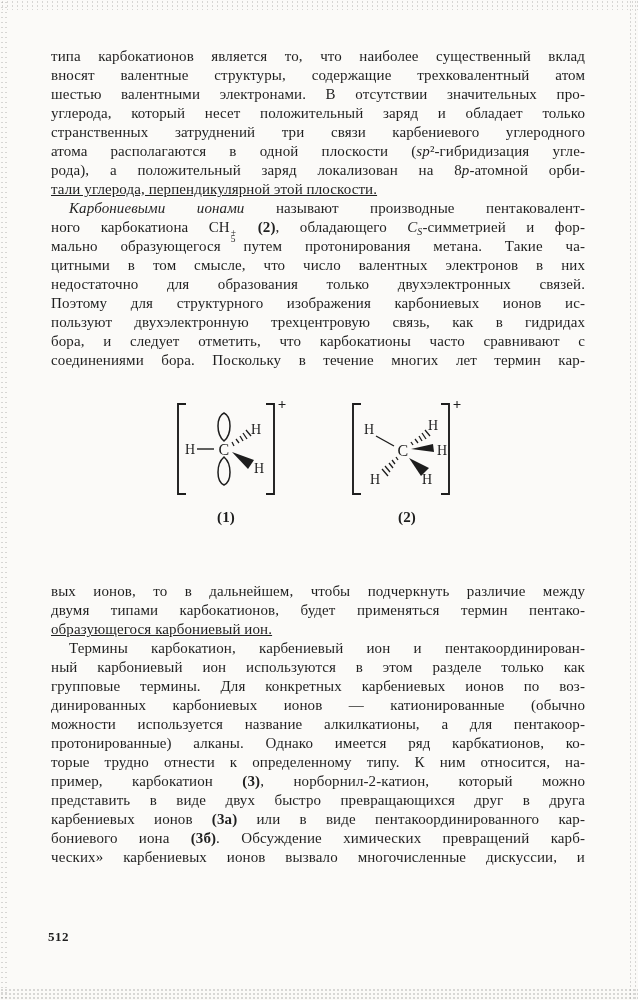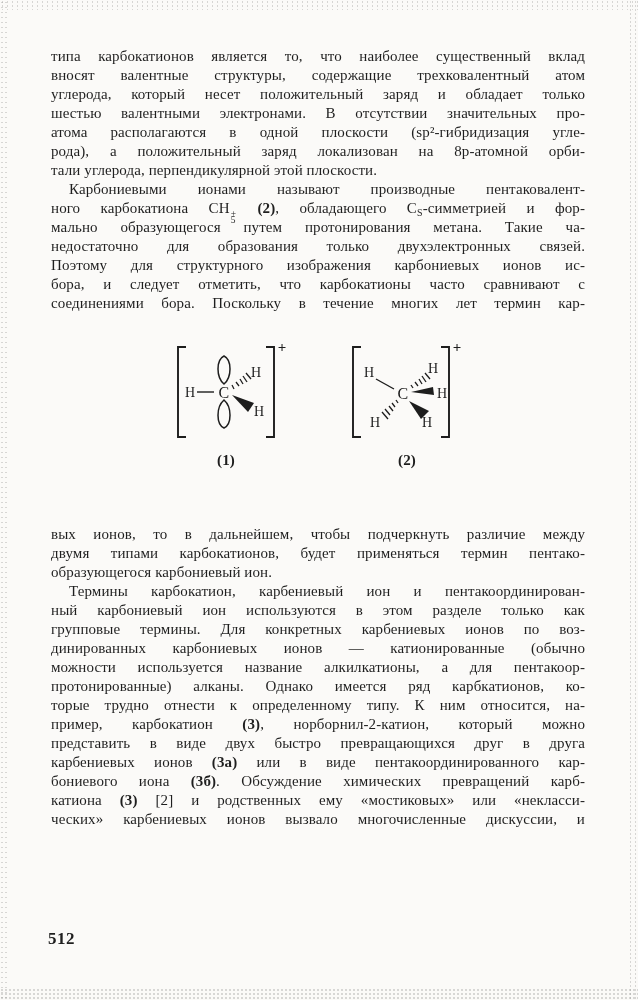--- a/index.html
+++ b/index.html
@@ -13,23 +13,23 @@
   .textblock{
     position:absolute;left:51px;top:47px;width:534px;
     font-size:15px;letter-spacing:0.1px;
   }
   .para{margin:0;}
   .line{
     height:19px;line-height:19px;
     text-align:justify;text-align-last:justify;
     white-space:nowrap;
   }
-  .line.lastline{text-align-last:left;}
+  .line.lastline{text-align-last:left;text-decoration:underline;}
   .line.ind{padding-left:18px;}
-  .it{}
+  .it{font-style:italic;}
   .bd{font-weight:bold;}
   .sb{font-size:10px;vertical-align:-3px;}
   .stack{
     display:inline-flex;flex-direction:column;align-items:flex-start;
     font-size:9.5px;line-height:6px;vertical-align:-4px;
     padding:0 1px;
   }
   
   .fig{
     height:212px;box-sizing:border-box;
@@ -50,21 +50,21 @@
   .chg{
     font-family:"Liberation Serif","DejaVu Serif",serif;
     font-size:15px;fill:#1d1d1d;text-anchor:middle;font-weight:600;
   }
   .lbl{
     font-family:"Liberation Serif","DejaVu Serif",serif;
     font-size:15px;font-weight:bold;fill:#1d1d1d;text-anchor:middle;
   }
   .pagenum{
     position:absolute;left:48px;top:929px;
-    font-size:17px;font-weight:bold;letter-spacing:0.5px;text-align:right;
+    font-size:13px;font-weight:bold;letter-spacing:0.5px;text-align:right;
   }
   
   .noise{
     position:absolute;pointer-events:none;opacity:.33;
     background-image:radial-gradient(circle,#8d8d8b 0.7px,transparent 1.1px);
     background-size:5px 4px;
   }
   .noise.top{left:0;top:0;right:0;height:10px;}
   .noise.bottom{left:0;bottom:0;right:0;height:12px;background-size:4px 4px;}
   .noise.left{left:0;top:0;bottom:0;width:9px;background-size:4px 5px;}
@@ -73,35 +73,38 @@
 </head>
 <body>
 
 <div class="page">
 
   <div class="textblock">
 
     <div class="para">
         <div class="line"><span>типа карбокатионов является то, что наиболее существенный вклад</span></div>
         <div class="line"><span>вносят валентные структуры, содержащие трехковалентный атом</span></div>
+        <div class="line"><span>шестью валентными электронами. В отсутствии значительных про-</span></div>
         <div class="line"><span>углерода, который несет положительный заряд и обладает только</span></div>
-        <div class="line"><span>шестью валентными электронами. В отсутствии значительных про-</span></div>
+        <div class="line"><span>странственных затруднений три связи карбениевого углеродного</span></div>
         <div class="line"><span>атома располагаются в одной плоскости (</span><span class="it">sp</span><span>²-гибридизация угле-</span></div>
         <div class="line"><span>рода), а положительный заряд локализован на 8</span><span class="it">p</span><span>-атомной орби-</span></div>
         <div class="line lastline"><span>тали углерода, перпендикулярной этой плоскости.</span></div>
       </div>
     <div class="para">
         <div class="line ind"><span class="it">Карбониевыми ионами</span><span> называют производные пентаковалент-</span></div>
         <div class="line"><span>ного карбокатиона CH</span><span class="stack">
             <span>+</span>
             <span>5</span>
           </span><span> </span><span class="bd">(2)</span><span>, обладающего </span><span class="it">C</span><span class="sb it">S</span><span>-симметрией и фор-</span></div>
         <div class="line"><span>мально образующегося путем протонирования метана. Такие ча-</span></div>
+        <div class="line"><span>цитными в том смысле, что число валентных электронов в них</span></div>
         <div class="line"><span>недостаточно для образования только двухэлектронных связей.</span></div>
         <div class="line"><span>Поэтому для структурного изображения карбониевых ионов ис-</span></div>
+        <div class="line"><span>пользуют двухэлектронную трехцентровую связь, как в гидридах</span></div>
         <div class="line"><span>бора, и следует отметить, что карбокатионы часто сравнивают с</span></div>
         <div class="line"><span>соединениями бора. Поскольку в течение многих лет термин кар-</span></div>
       </div>
 
     <div class="fig">
 
       <svg class="struct" width="130" height="140" viewBox="0 0 130 140">
         <path class="br" d="M16,15 H8 V105 H16"></path>
         <path class="br" d="M96,15 H104 V105 H96"></path>
         <text class="chg" x="112" y="20">+</text>
@@ -165,21 +168,20 @@
         <div class="line"><span>ный карбониевый ион используются в этом разделе только как</span></div>
         <div class="line"><span>групповые термины. Для конкретных карбениевых ионов по воз-</span></div>
         <div class="line"><span>динированных карбониевых ионов — катионированные (обычно</span></div>
         <div class="line"><span>можности используется название алкилкатионы, а для пентакоор-</span></div>
         <div class="line"><span>протонированные) алканы. Однако имеется ряд карбкатионов, ко-</span></div>
         <div class="line"><span>торые трудно отнести к определенному типу. К ним относится, на-</span></div>
         <div class="line"><span>пример, карбокатион </span><span class="bd">(3)</span><span>, норборнил-2-катион, который можно</span></div>
         <div class="line"><span>представить в виде двух быстро превращающихся друг в друга</span></div>
         <div class="line"><span>карбениевых ионов </span><span class="bd">(3а)</span><span> или в виде пентакоординированного кар-</span></div>
         <div class="line"><span>бониевого иона </span><span class="bd">(3б)</span><span>. Обсуждение химических превращений карб-</span></div>
-        <div class="line"><span>катиона </span><span class="bd">(3)</span><span> [2] и родственных ему «мостиковых» или «некласси-</span></div>
         <div class="line"><span>ческих» карбениевых ионов вызвало многочисленные дискуссии, и</span></div>
       </div>
 
   </div>
 
   <div class="pagenum">512</div>
 
   <div class="noise top"></div>
   <div class="noise bottom"></div>
   <div class="noise left"></div>

